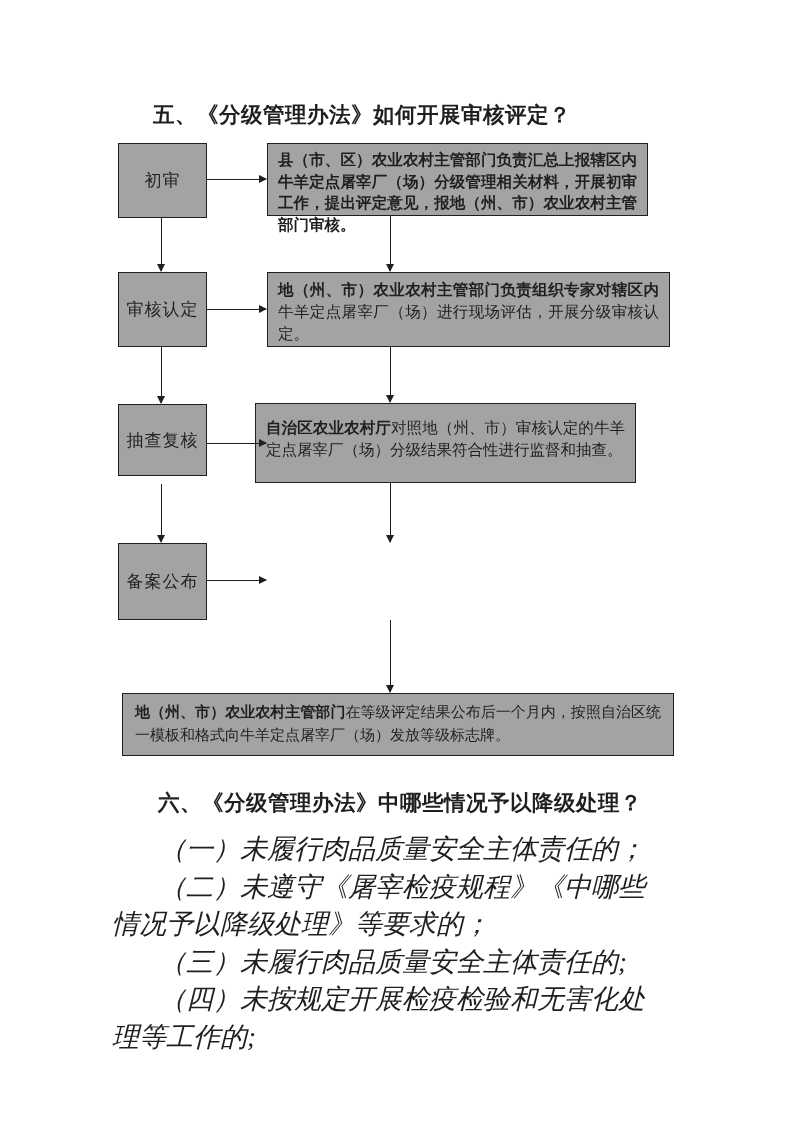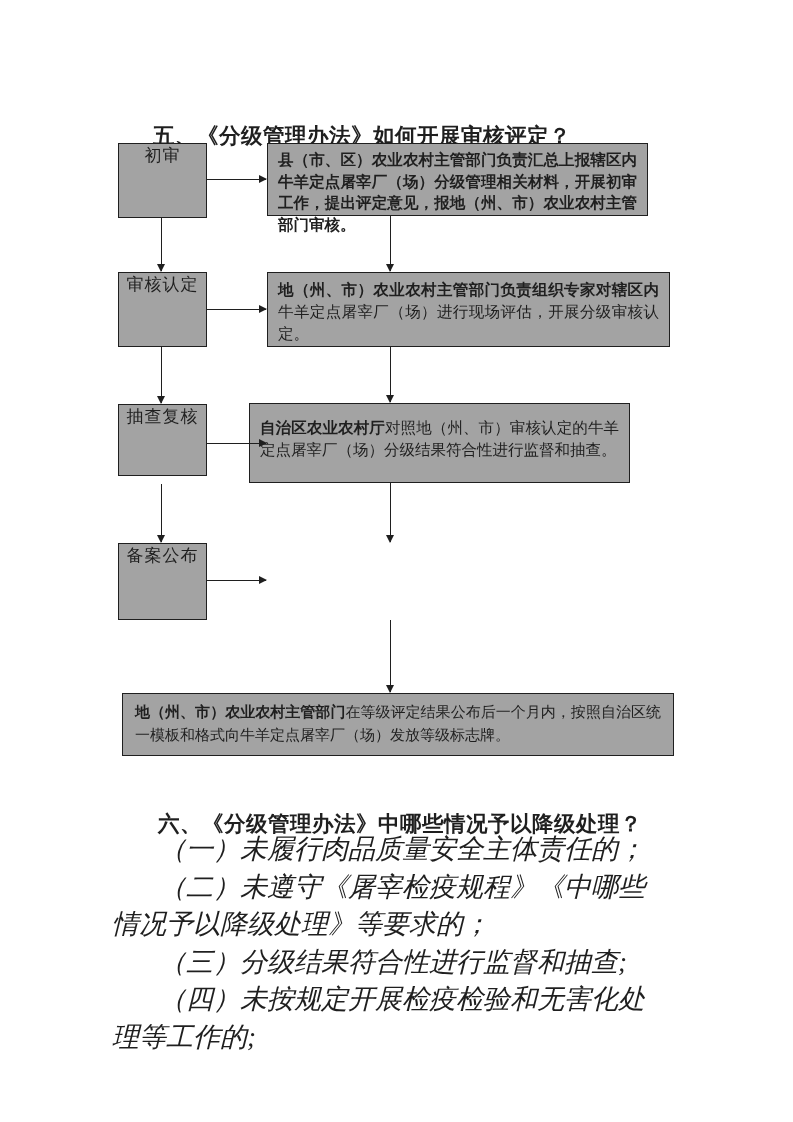--- a/index.html
+++ b/index.html
@@ -7,28 +7,27 @@
     position:relative; width:793px; height:1122px; margin:0 auto;
     background:var(--paper,#fff); color:var(--ink,#1f1f1f);
     font-family:"Liberation Serif","DejaVu Serif",serif;
     overflow:hidden;
   }
   .title {
     position:absolute;
     font-family:"Liberation Sans","DejaVu Sans",sans-serif;
     font-weight:bold; font-size:21.5px; letter-spacing:0.5px;
     white-space:nowrap;
-    margin-top:21px;
   }
   .box {
     position:absolute; box-sizing:border-box;
     border:1.4px solid var(--ink,#1f1f1f); background:#a3a3a3;
   }
   .step-label {
-    display:flex; justify-content:center;
+    display:flex; align-items:center; justify-content:center;
     font-size:17px; letter-spacing:1px;
   }
   .desc {
     font-size:15.5px; line-height:22px; padding:6px 10px;
     text-align:justify;
   }
   .b { font-weight:bold; }
   .varrow { position:absolute; width:0; border-left:1.4px solid var(--ink,#1f1f1f); }
   .varrow::after {
     content:""; position:absolute; left:-4.6px; bottom:-1px;
@@ -66,21 +65,21 @@
   <div class="box step-label" style="left:118px; top:543px; width:89px; height:77px;">
     <span>备案公布</span>
   </div>
 
   <div class="box desc" style="left:267px; top:143px; width:381px; height:73px; line-height:21.5px; padding-top:5px;">
     <span class="b">县（市、区）农业农村主管部门负责汇总上报辖区内牛羊定点屠宰厂（场）分级管理相关材料，开展初审工作，提出评定意见，报地（州、市）农业农村主管部门审核。</span>
   </div>
   <div class="box desc" style="left:267px; top:272px; width:403px; height:75px;">
     <span class="b">地（州、市）农业农村主管部门负责组织专家对辖区内</span><span>牛羊定点屠宰厂（场）进行现场评估，开展分级审核认定。</span>
   </div>
-  <div class="box desc" style="left:249px; top:403px; width:381px; height:80px; padding-top:13px;">
+  <div class="box desc" style="left:255px; top:403px; width:381px; height:80px; padding-top:13px;">
     <span class="b">自治区农业农村厅</span><span>对照地（州、市）审核认定的牛羊定点屠宰厂（场）分级结果符合性进行监督和抽查。</span>
   </div>
 
   <div class="box desc" style="left:122px; top:693px; width:552px; height:63px; font-size:15px; line-height:23px; padding:7px 12px;">
     <span class="b">地（州、市）农业农村主管部门</span><span>在等级评定结果公布后一个月内，按照自治区统一模板和格式向牛羊定点屠宰厂（场）发放等级标志牌。</span>
   </div>
 
   <div class="harrow" style="left:207px; top:179px; width:59px;"></div>
   <div class="harrow" style="left:207px; top:309px; width:59px;"></div>
   <div class="harrow" style="left:207px; top:443px; width:59px;"></div>
@@ -93,17 +92,17 @@
   <div class="varrow" style="left:390px; top:216px; height:55px;"></div>
   <div class="varrow" style="left:390px; top:347px; height:55px;"></div>
   <div class="varrow" style="left:390px; top:483px; height:59px;"></div>
   <div class="varrow" style="left:390px; top:620px; height:72px;"></div>
 
   <div class="title" style="left:158px; top:788px;">六、《分级管理办法》中哪些情况予以降级处理？</div>
 
   <div class="list">
     <p>（一）未履行肉品质量安全主体责任的；</p>
     <p>（二）未遵守《屠宰检疫规程》《中哪些情况予以降级处理》等要求的；</p>
-    <p>（三）分级结果符合性进行监督和抽查;</p>
+    <p>（三）未履行肉品质量安全主体责任的;</p>
     <p>（四）未按规定开展检疫检验和无害化处理等工作的;</p>
   </div>
 
 </div>
 
 </body></html>

